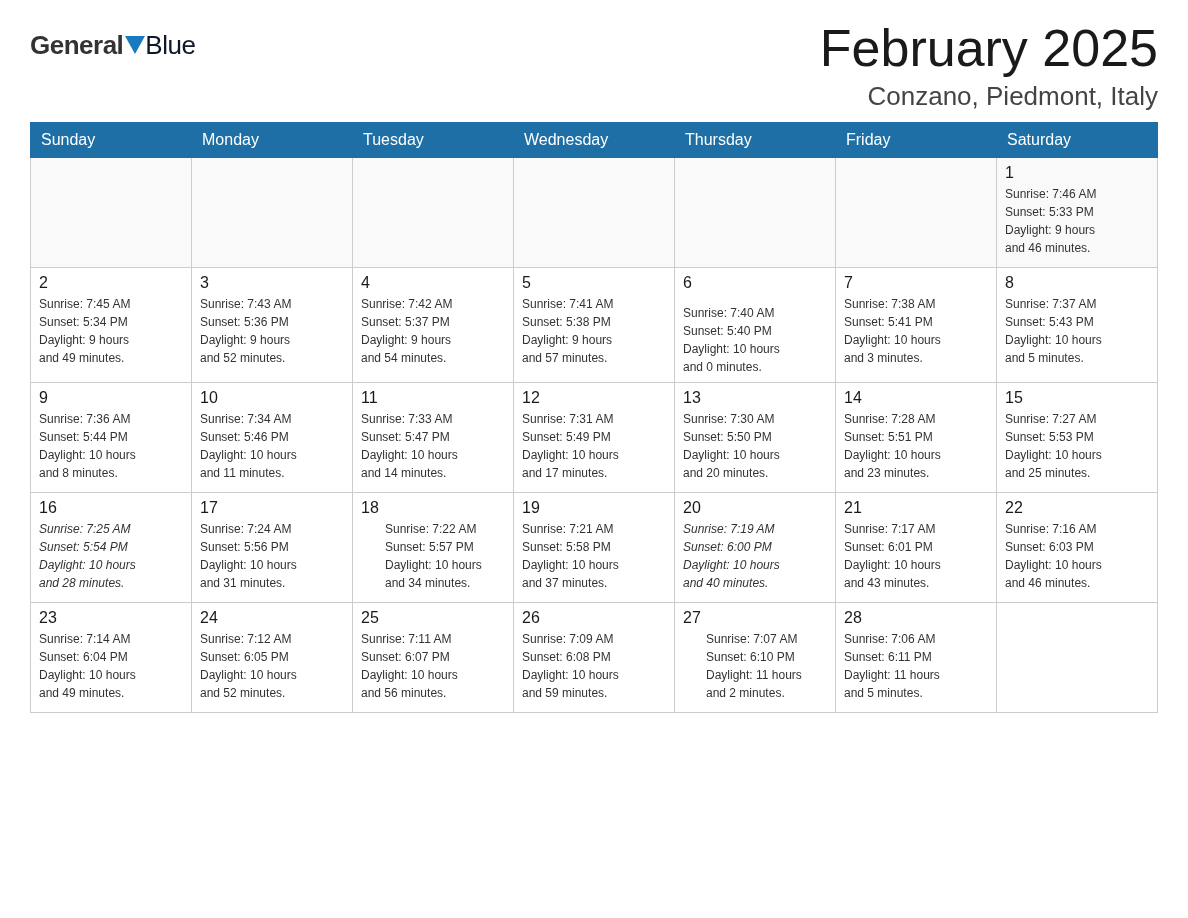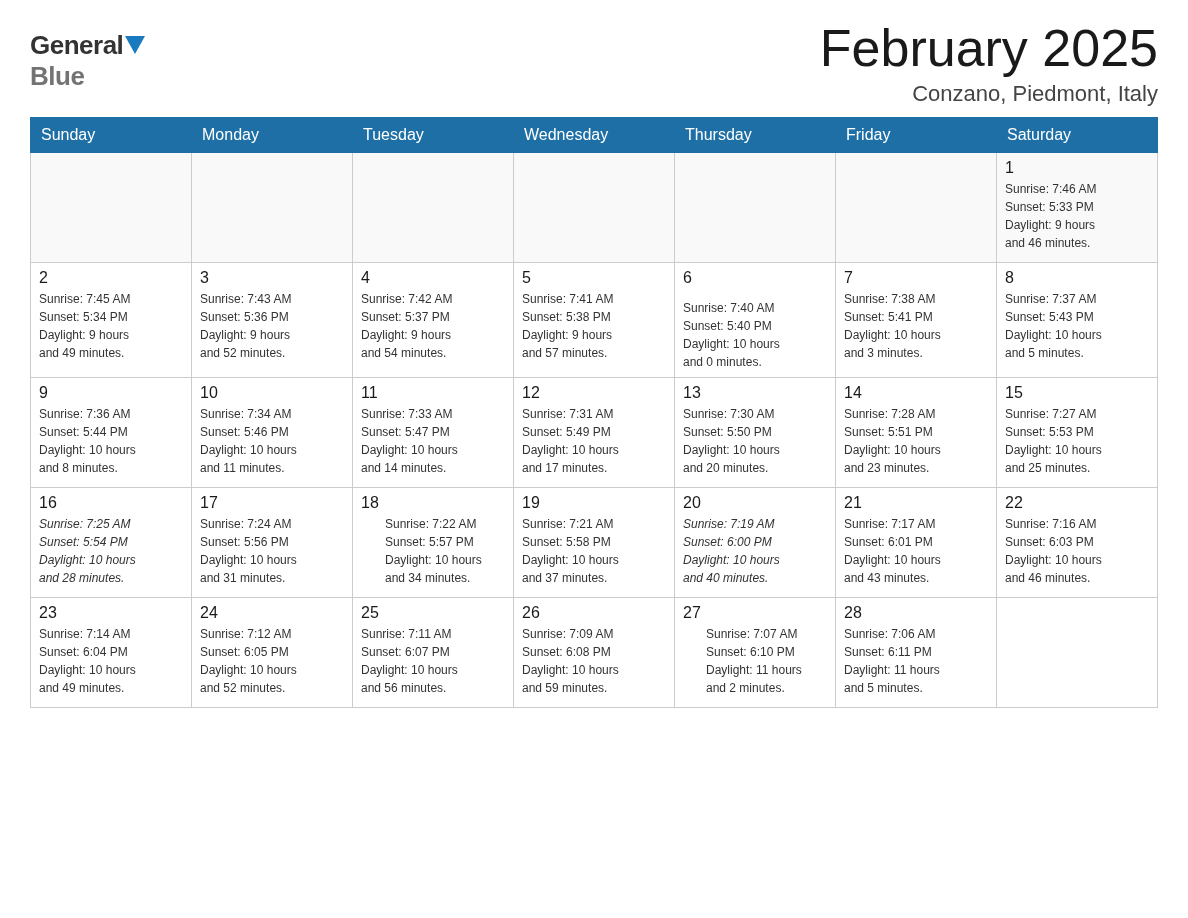--- a/index.html
+++ b/index.html
@@ -11,34 +11,34 @@
       padding: 20px 30px;
     }
     .header {
       display: flex;
       justify-content: space-between;
       align-items: flex-start;
       margin-bottom: 10px;
     }
     .logo {
       display: flex;
-      flex-direction: column;
+      flex-direction: row;
       align-items: flex-start;
       padding-top: 10px;
     }
     .logo-general {
       font-size: 26px;
       font-weight: bold;
       color: #333;
       letter-spacing: -0.5px;
     }
     .logo-blue {
       font-size: 26px;
-      font-weight: bold;
-      color: #737373;
+      font-weight: normal;
+      color: #0f172a;
       letter-spacing: -0.5px;
       display: flex;
       align-items: center;
     }
     .logo-triangle {
       width: 0;
       height: 0;
       border-left: 10px solid transparent;
       border-right: 10px solid transparent;
       border-top: 18px solid #1a7abf;
@@ -48,21 +48,21 @@
     .title-section {
       text-align: right;
     }
     .month-title {
       font-size: 52px;
       font-weight: normal;
       color: #1a1a1a;
       line-height: 1.1;
     }
     .location {
-      font-size: 22px;
+      font-size: 26px;
       color: #444;
       margin-top: 4px;
     }
     .calendar {
       width: 100%;
       border-collapse: collapse;
       margin-top: 10px;
     }
     .calendar th {
       background-color: #1e6fa5;

